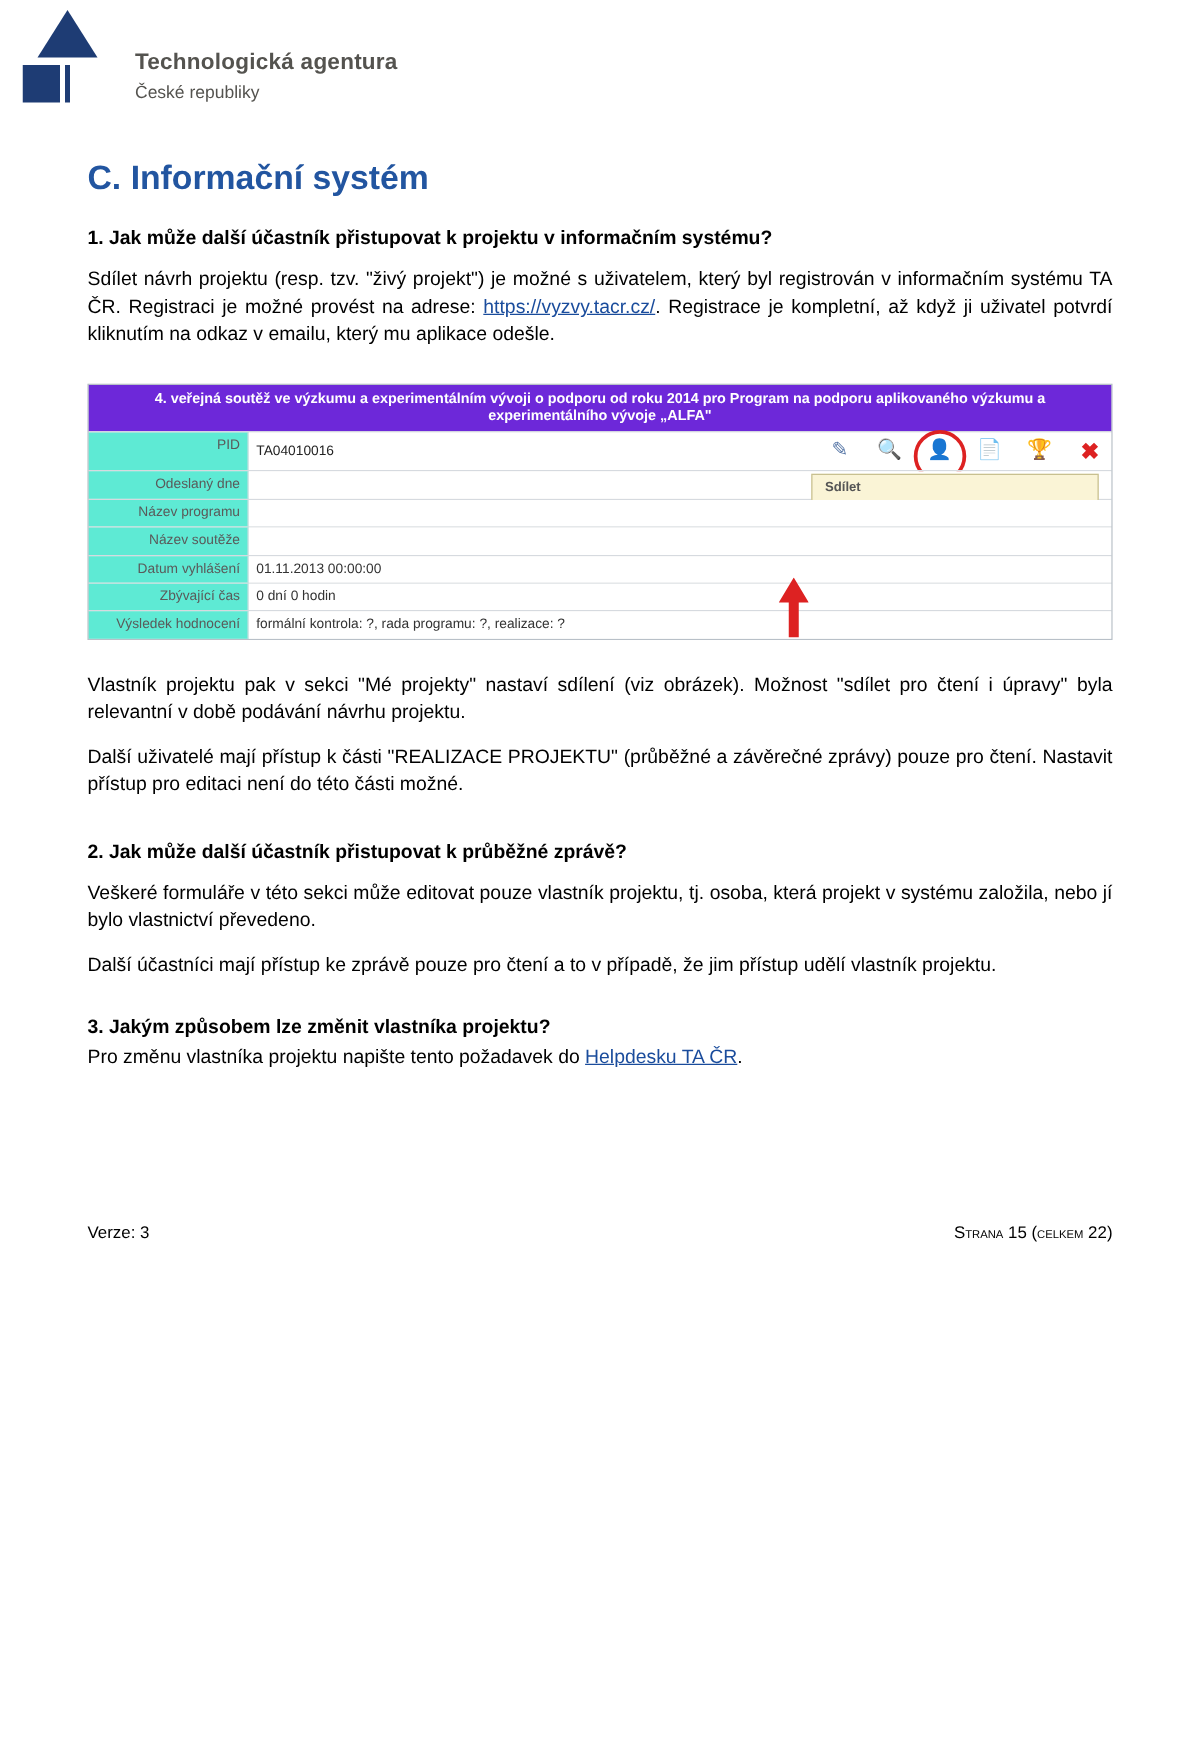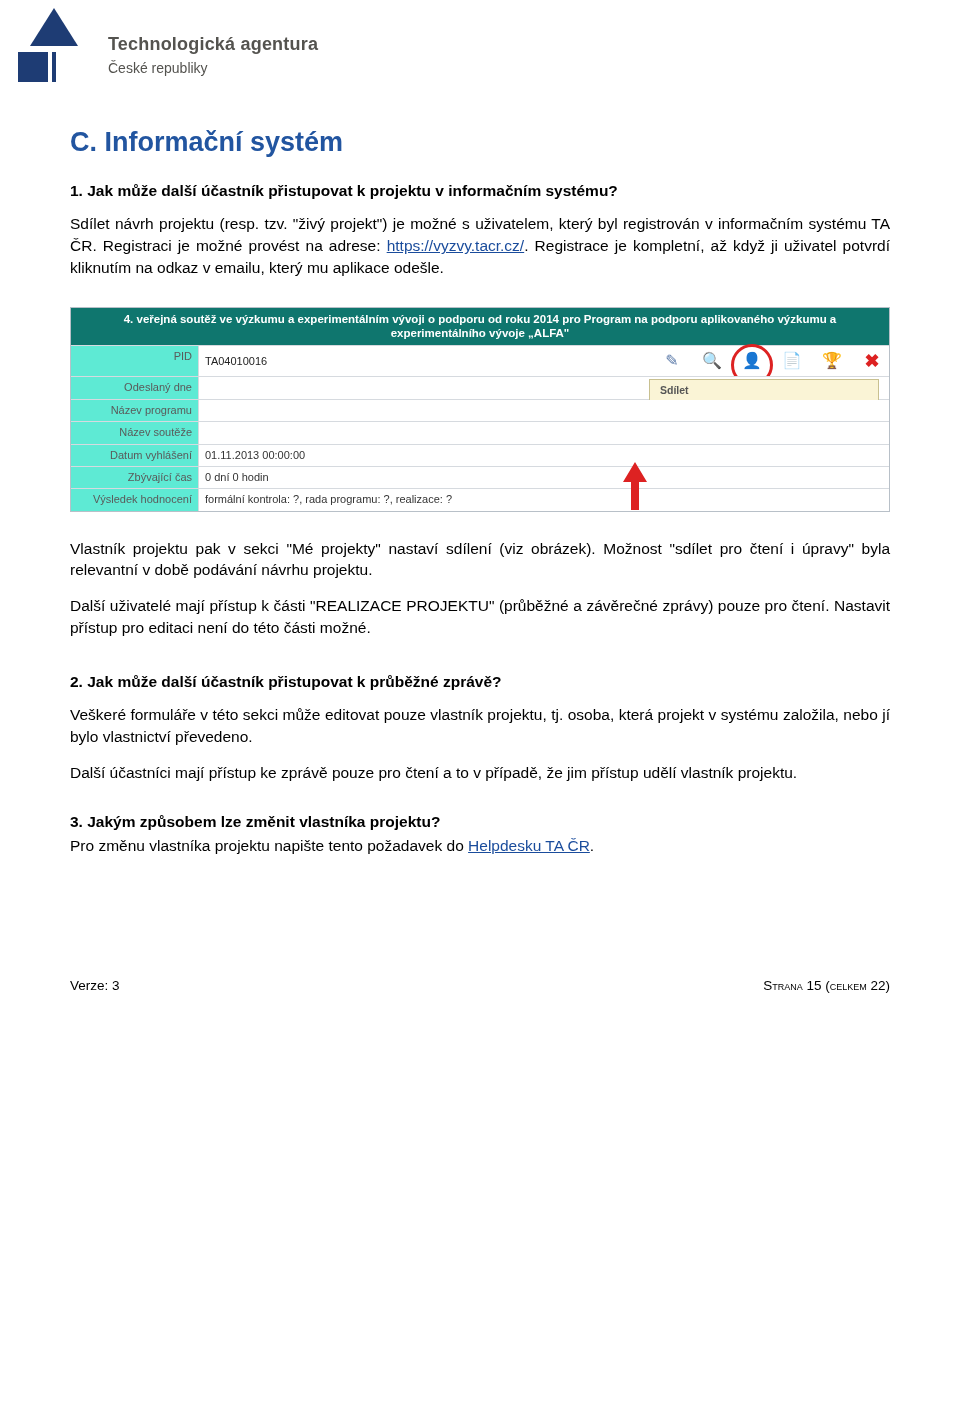--- a/index.html
+++ b/index.html
@@ -12,21 +12,21 @@
     width: 960px;
     padding: 0;
   }
   .page {
     padding: 0 70px 40px 70px;
   }
   
   .header {
     padding: 8px 0 0 18px;
     display: flex;
-    align-items: flex-start;
+    align-items: flex-end;
     gap: 18px;
     margin-bottom: 40px;
   }
   .logo-mark svg { display: block; }
   .logo-text {
     padding-top: 24px;
     color: #54534f;
   }
   .logo-text .line1 { font-size: 18px; font-weight: 600; letter-spacing: .2px; }
   .logo-text .line2 { font-size: 14px; margin-top: 2px; }
@@ -50,21 +50,21 @@
 
   
   .screenshot {
     border: 1px solid #b8c0c8;
     margin: 18px 0 26px 0;
     font-size: 11px;
     color: #3c3c3c;
     background: #f0f0ee;
   }
   .ss-titlebar {
-    background: #0f766e;
+    background: #6d28d9;
     color: #fff;
     text-align: center;
     font-weight: 700;
     font-size: 11.5px;
     padding: 4px 18px;
     line-height: 1.3;
   }
   .ss-row {
     display: flex;
     align-items: stretch;

